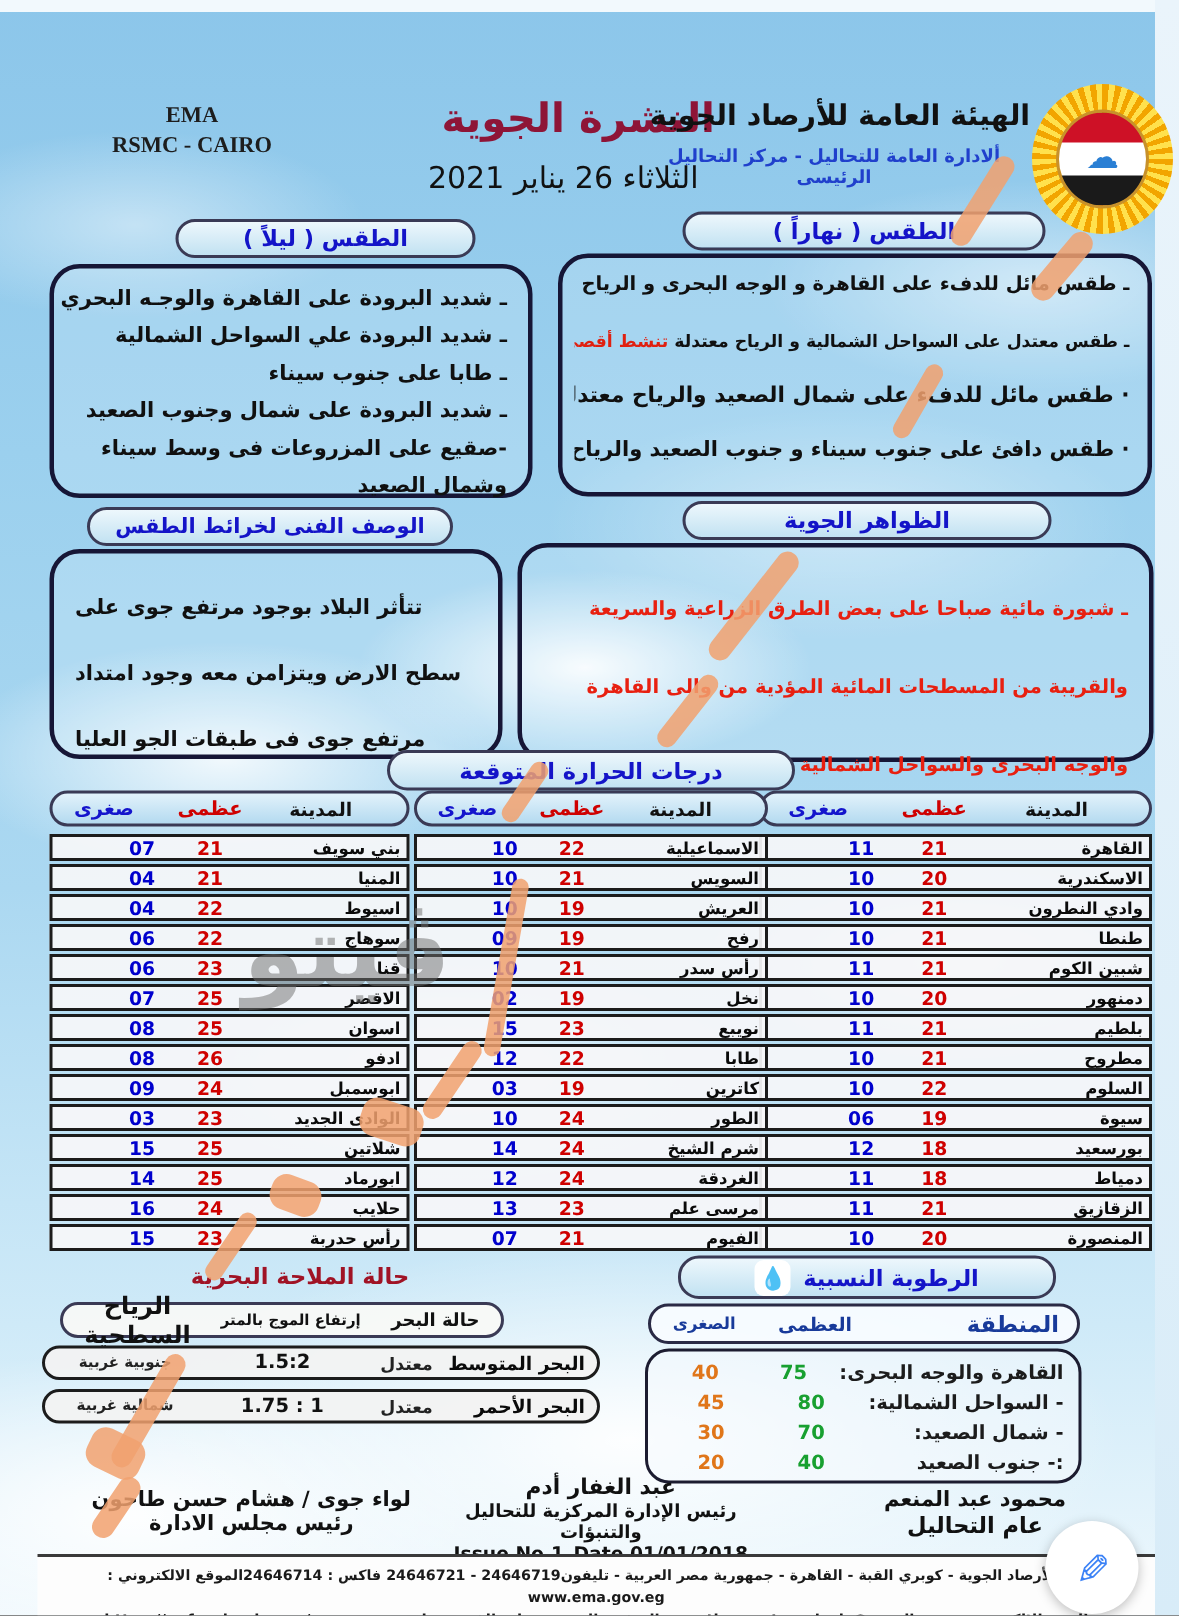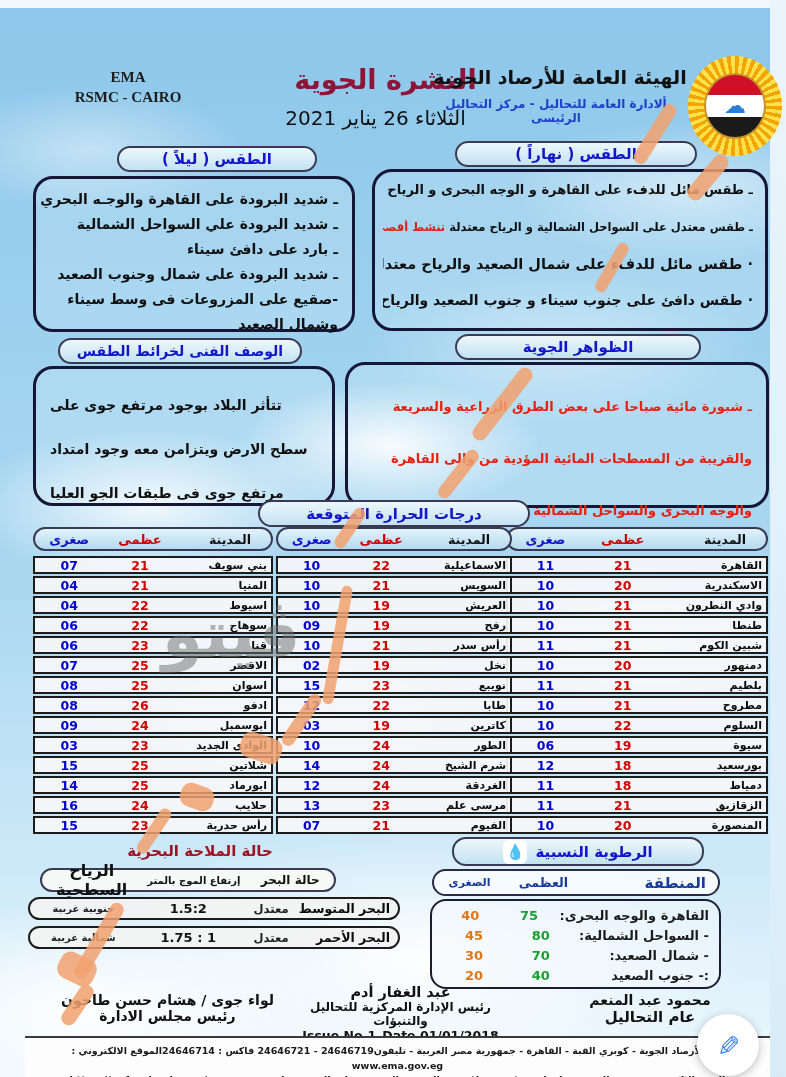--- a/index.html
+++ b/index.html
@@ -48,29 +48,29 @@
 
   .dayline { white-space:nowrap; overflow:hidden; text-align:right; color:#101010; font-weight:bold; }
   .nightline { text-align:right; color:#101010; font-weight:bold; font-size:14px; line-height:25px; white-space:nowrap; }
   .redtail { color:#e02010; }
 
   
   .tgroup { position:absolute; z-index:3; }
   .thead { display:flex; direction:rtl; align-items:center; height:24px; margin-bottom:5px;
            border:2px solid #3a3a55; border-radius:12px;
            background:linear-gradient(180deg,#e2f2fb,#b4daf0); font-weight:bold; }
-  .thead .hcity { flex:1.15; text-align:right; padding-right:20px; font-size:12.5px; color:#111; }
+  .thead .hcity { flex:1.15; text-align:center; padding-right:20px; font-size:12.5px; color:#111; }
   .thead .hmax { width:31%; text-align:center; font-size:13px; color:#cf0000; }
   .thead .hmin { width:29%; text-align:center; font-size:13px; color:#1414cc; }
   .trow { display:flex; direction:rtl; align-items:center; height:18px; margin-bottom:2px;
           border:2px solid #1c1c1c; background:rgba(246,246,249,0.93); }
   .trow .city { flex:1.15; text-align:right; padding-right:4px; font-size:11px; font-weight:bold;
                 color:#0a0a0a; white-space:nowrap; overflow:hidden; }
   .trow .tmax { width:31%; text-align:center; color:#cf0000; font-weight:bold; font-size:12.5px; }
-  .trow .tmin { width:29%; text-align:center; color:#0000cd; font-weight:bold; font-size:12.5px; }
+  .trow .tmin { width:29%; text-align:right; color:#0000cd; font-weight:bold; font-size:12.5px; }
 
   
   .marine-title { position:absolute; left:60px; top:842px; width:280px; text-align:center;
                   font-size:15px; font-weight:bold; color:#a01325; direction:rtl; z-index:3; }
   .mhead { position:absolute; left:40px; top:868px; width:296px; height:24px; display:flex; direction:rtl;
            align-items:center; border:2px solid #3a3a55; border-radius:12px; background:rgba(250,250,246,.9);
            font-weight:bold; color:#111; z-index:3; }
   .mhead .c1 { width:30%; text-align:center; font-size:12px; }
   .mhead .c2 { width:36%; text-align:center; font-size:10px; }
   .mhead .c3 { width:34%; text-align:center; font-size:16px; }
@@ -147,21 +147,21 @@
     </div>
     <div class="dayline" style="font-size:14.5px; height:36px;">· طقس مائل للدفء على  شمال الصعيد والرياح معتدلة.</div>
     <div class="dayline" style="font-size:14px; height:34px;">· طقس دافئ  على جنوب سيناء و جنوب الصعيد والرياح معتدلة،</div>
   </div>
 
   <div class="pill" style="left:117px; top:146px; width:200px; height:26px; font-size:15px;">الطقس ( ليلاً )</div>
   <div class="wbox" style="left:33px; top:176px; width:322px; height:156px; padding:8px 14px;">
 
   <div class="nightline">ـ شديد البرودة على القاهرة والوجـه البحري</div>
       <div class="nightline">ـ شديد البرودة علي السواحل الشمالية</div>
-      <div class="nightline">ـ بارد على دافئ سيناء</div>
+      <div class="nightline">ـ طابا على جنوب سيناء</div>
       <div class="nightline">ـ شديد البرودة على شمال وجنوب الصعيد</div>
       <div class="nightline">-صقيع على المزروعات فى وسط سيناء</div>
       <div class="nightline">وشمال الصعيد</div>
     </div>
 
   <div class="pill" style="left:455px; top:334px; width:246px; height:26px; font-size:15px;">الظواهر الجوية</div>
   <div class="wbox" style="left:345px; top:362px; width:424px; height:146px; padding:16px 14px; color:#e82010; font-weight:bold; font-size:13px; line-height:52px; text-align:right;">ـ شبورة مائية صباحا على بعض الطرق الزراعية والسريعة والقريبة من المسطحات المائية المؤدية من والى  القاهرة والوجه البحرى والسواحل الشمالية  وشمال الصعيد</div>
 
   <div class="pill" style="left:58px; top:338px; width:244px; height:26px; font-size:14px;">الوصف الفنى لخرائط الطقس</div>
   <div class="wbox" style="left:33px; top:366px; width:302px; height:140px; padding:14px 14px; color:#101010; font-weight:bold; font-size:14px; line-height:44px; text-align:left;">تتأثر البلاد بوجود مرتفع جوى على سطح الارض ويتزامن معه وجود امتداد مرتفع جوى فى طبقات الجو العليا</div>

